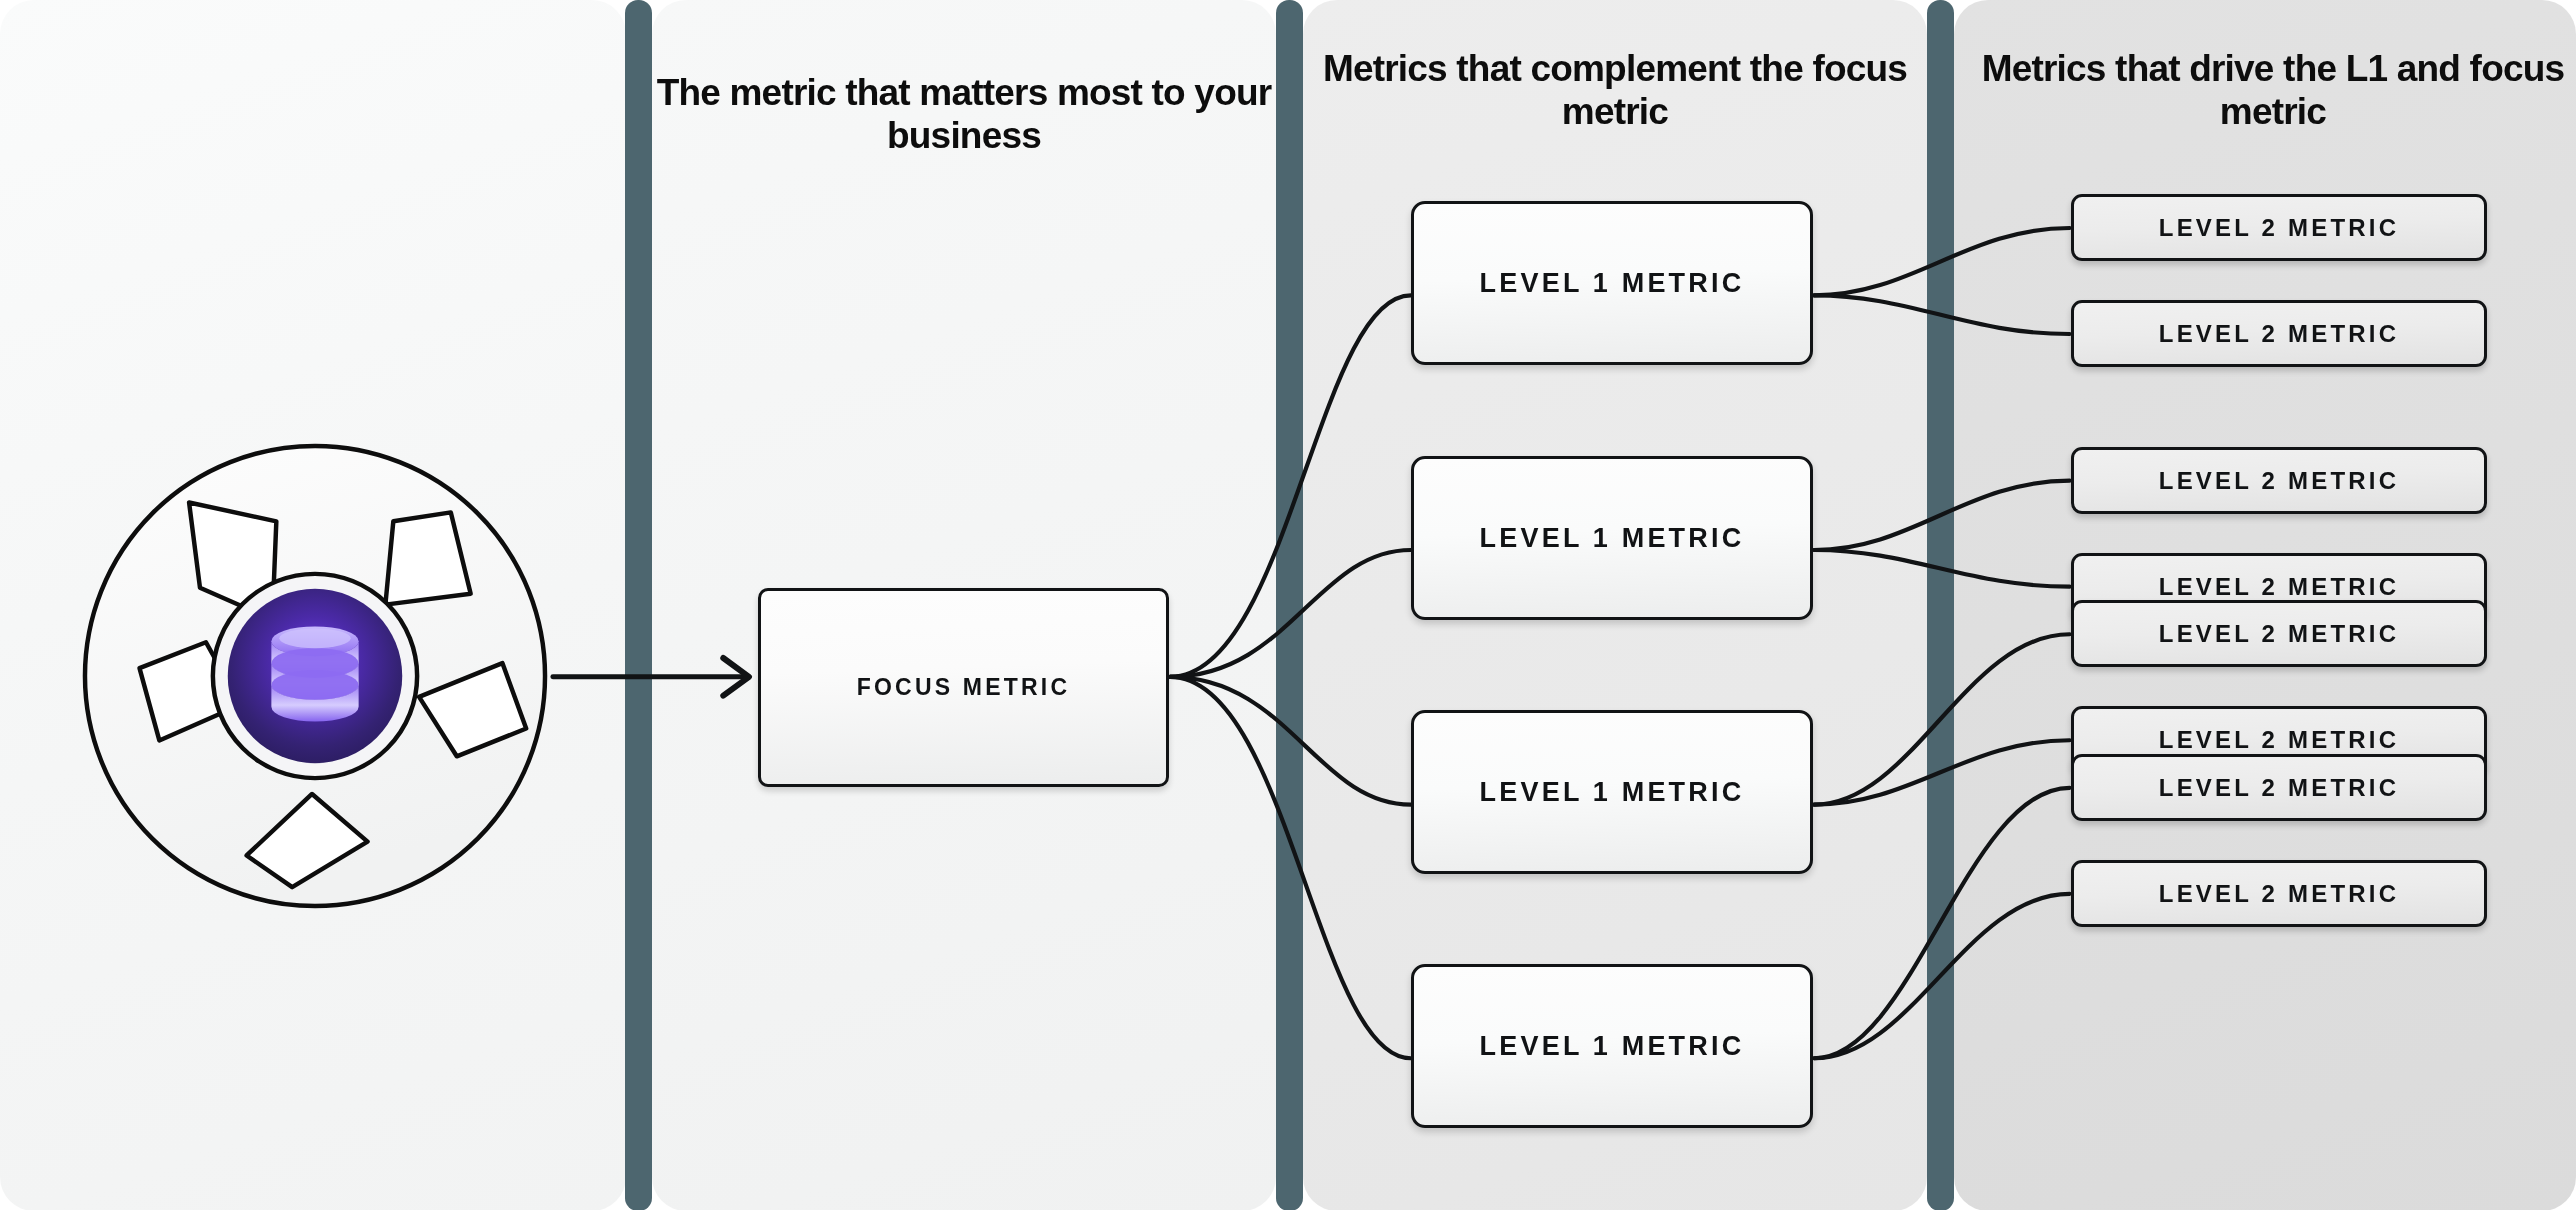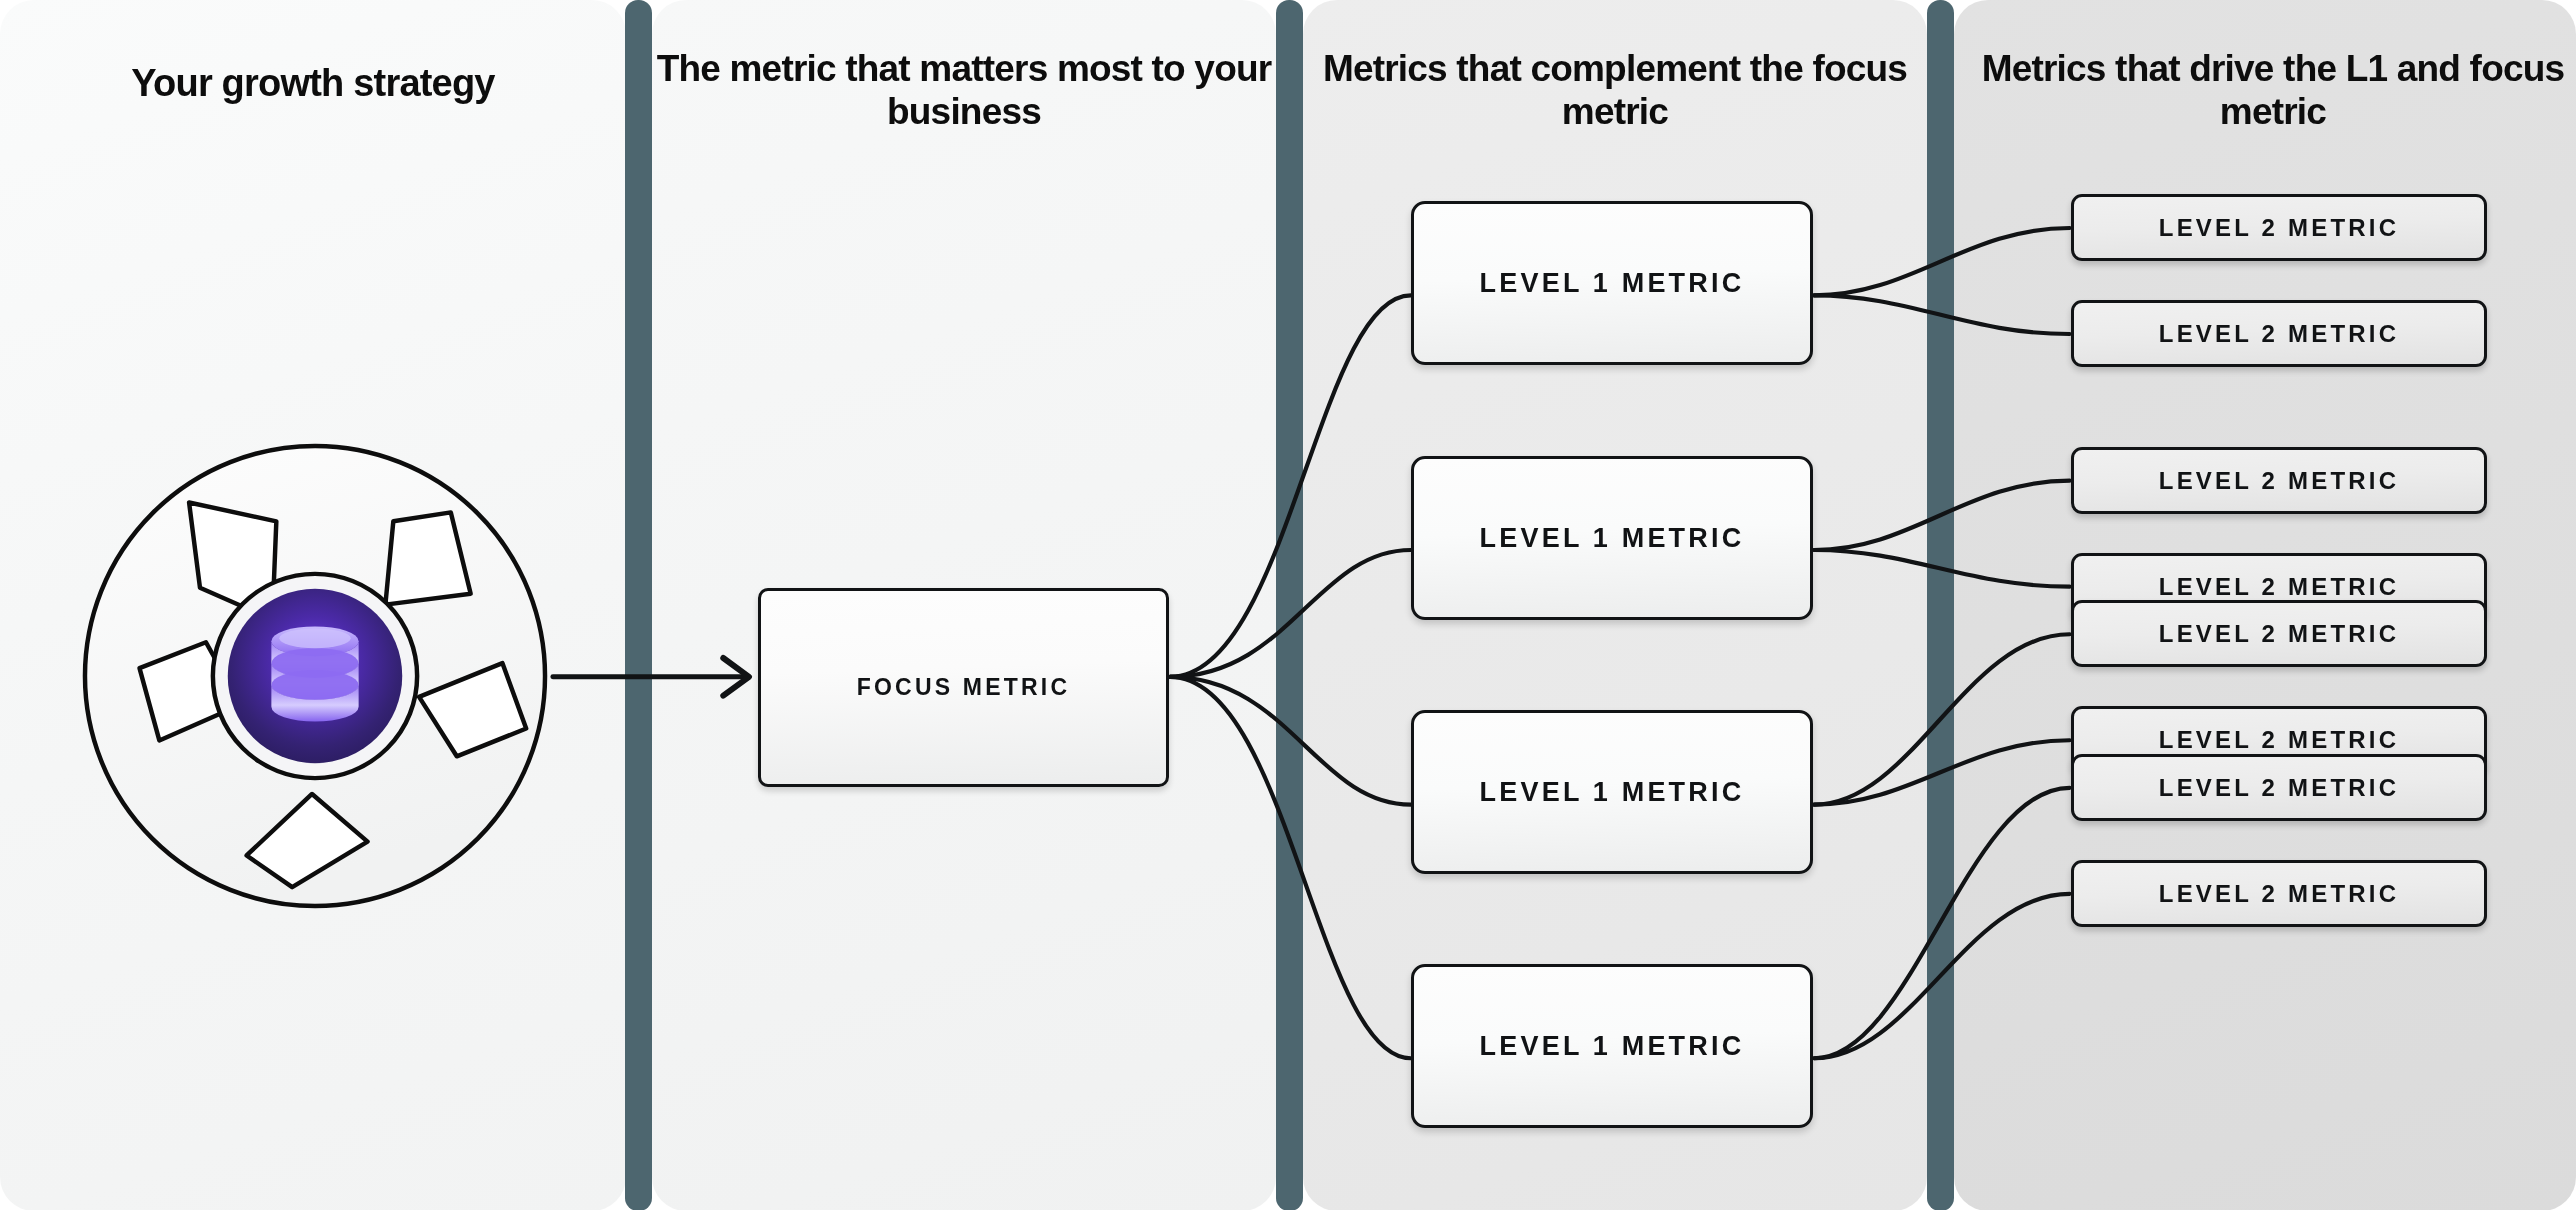--- a/index.html
+++ b/index.html
@@ -41,21 +41,21 @@
   .colhead{
     position:absolute;top:0;width:100%;
     text-align:center;
     font-weight:700;
     color:#0d0d0d;
     letter-spacing:-0.8px;
     line-height:1.16;
     font-size:37px;
   }
   #col1 .colhead{padding-top:61px;font-size:38px;}
-  #col2 .colhead{padding-top:48px;}
+  #col2 .colhead{padding-top:72px;}
   #col3 .colhead{padding-top:48px;}
   #col4 .colhead{padding-top:48px;padding-left:8px;}
 
   
   #wires{position:absolute;left:0;top:0;width:2576px;height:1211px;pointer-events:none;}
 
   
   #logo{
     position:absolute;left:82px;top:443px;width:466px;height:466px;
   }
@@ -101,21 +101,20 @@
   #l2-4{top:600px;} #l2-5{top:706px;}
   #l2-6{top:754px;} #l2-7{top:860px;}
 </style>
 </head>
 <body>
 
 <div id="stage">
 
   <div class="col" id="col1">
     <div class="colbg"></div>
-    <div class="colhead">Your growth strategy</div>
   </div>
 
   <div class="col" id="col2">
     <div class="colbg"></div>
     <div class="colhead">The metric that matters most to your business</div>
   </div>
 
   <div class="col" id="col3">
     <div class="colbg"></div>
     <div class="colhead">Metrics that complement the focus metric</div>

